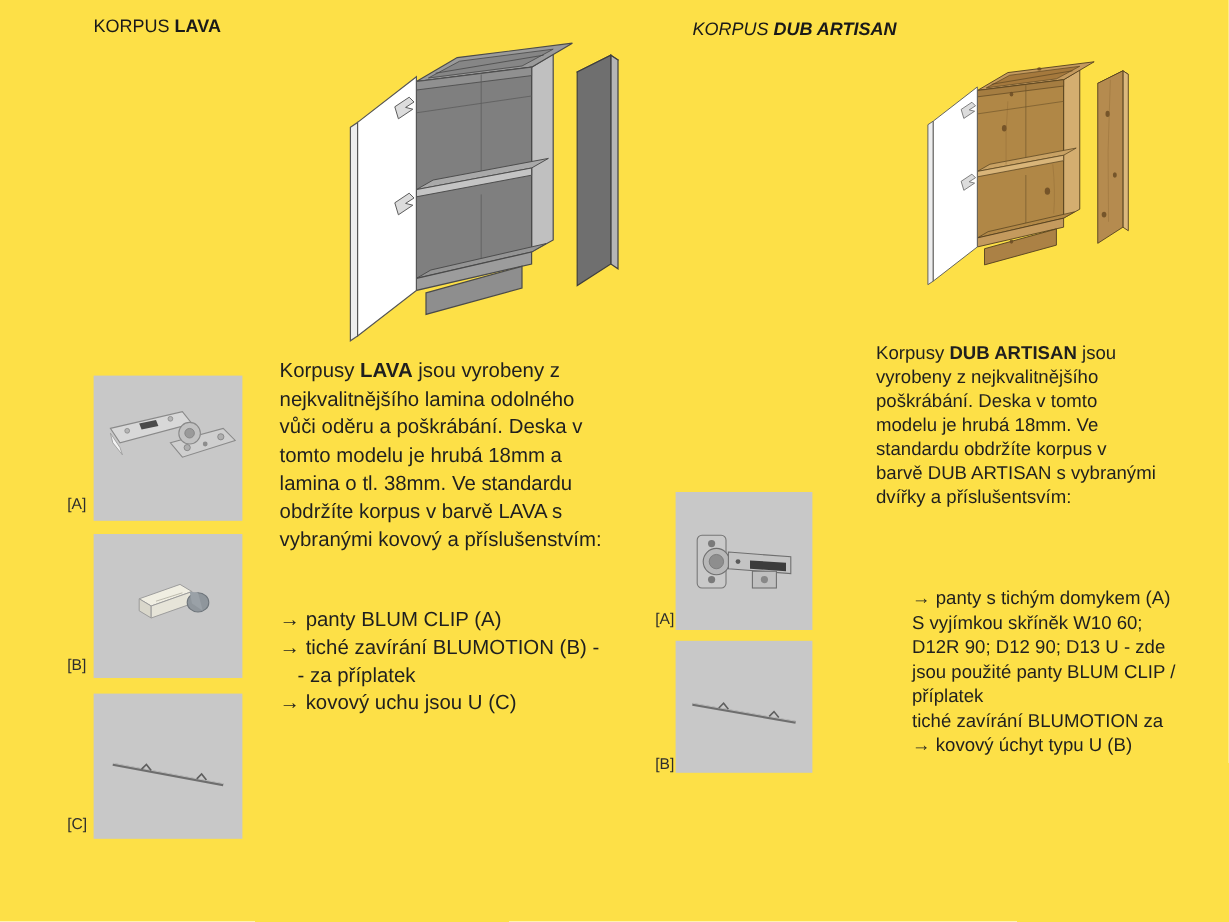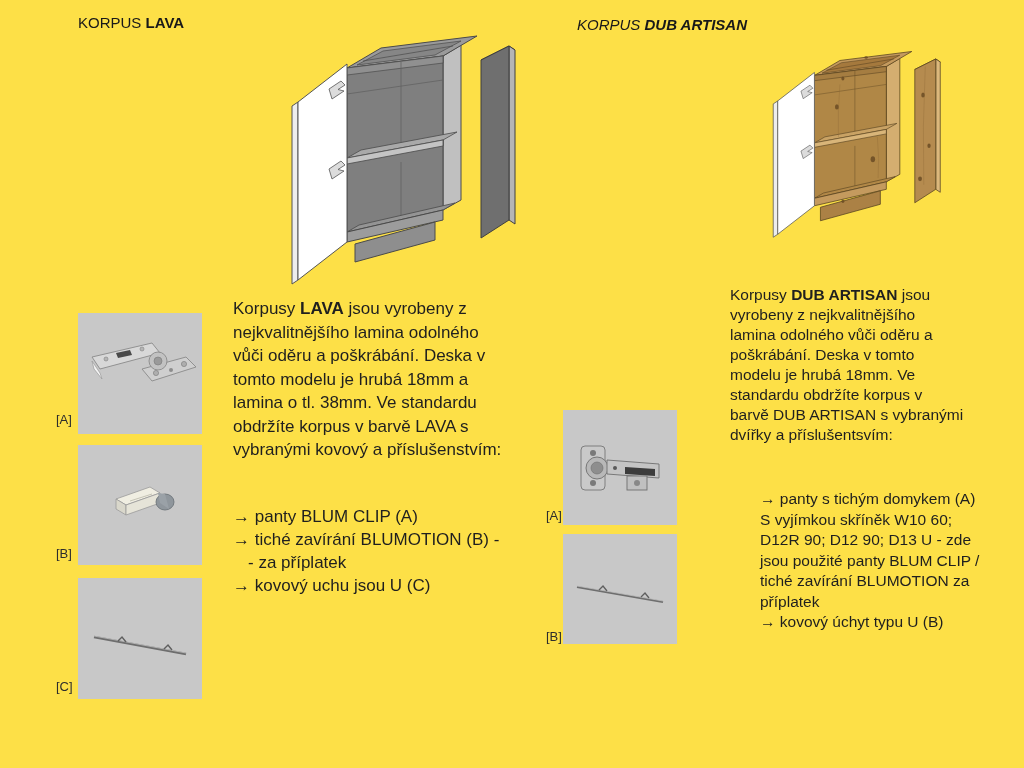--- a/index.html
+++ b/index.html
@@ -189,30 +189,29 @@
   <div class="tblock left-bullets">
     <div class="line">→ panty BLUM CLIP (A)</div>
     <div class="line">→ tiché zavírání BLUMOTION (B) -</div>
     <div class="line indent">- za příplatek</div>
     <div class="line">→ kovový uchu jsou U (C)</div>
   </div>
 
   <div class="tblock right-par">
     <div class="line"><span>Korpusy </span><b>DUB ARTISAN</b><span> jsou</span></div>
     <div class="line">vyrobeny z nejkvalitnějšího</div>
-    <div class="line">lamina odolného vůči oděru a</div>
     <div class="line">poškrábání. Deska v tomto</div>
     <div class="line">modelu je hrubá 18mm. Ve</div>
     <div class="line">standardu obdržíte korpus v</div>
     <div class="line">barvě DUB ARTISAN s vybranými</div>
     <div class="line">dvířky a příslušentsvím:</div>
   </div>
   <div class="tblock right-bullets">
     <div class="line">→ panty s tichým domykem (A)</div>
     <div class="line">S vyjímkou skříněk W10 60;</div>
     <div class="line">D12R 90; D12 90; D13 U - zde</div>
     <div class="line">jsou použité panty BLUM CLIP /</div>
+    <div class="line">příplatek</div>
     <div class="line">tiché zavírání BLUMOTION za</div>
-    <div class="line">příplatek</div>
     <div class="line">→ kovový úchyt typu U (B)</div>
   </div>
 
 </div>
 
 </body></html>

